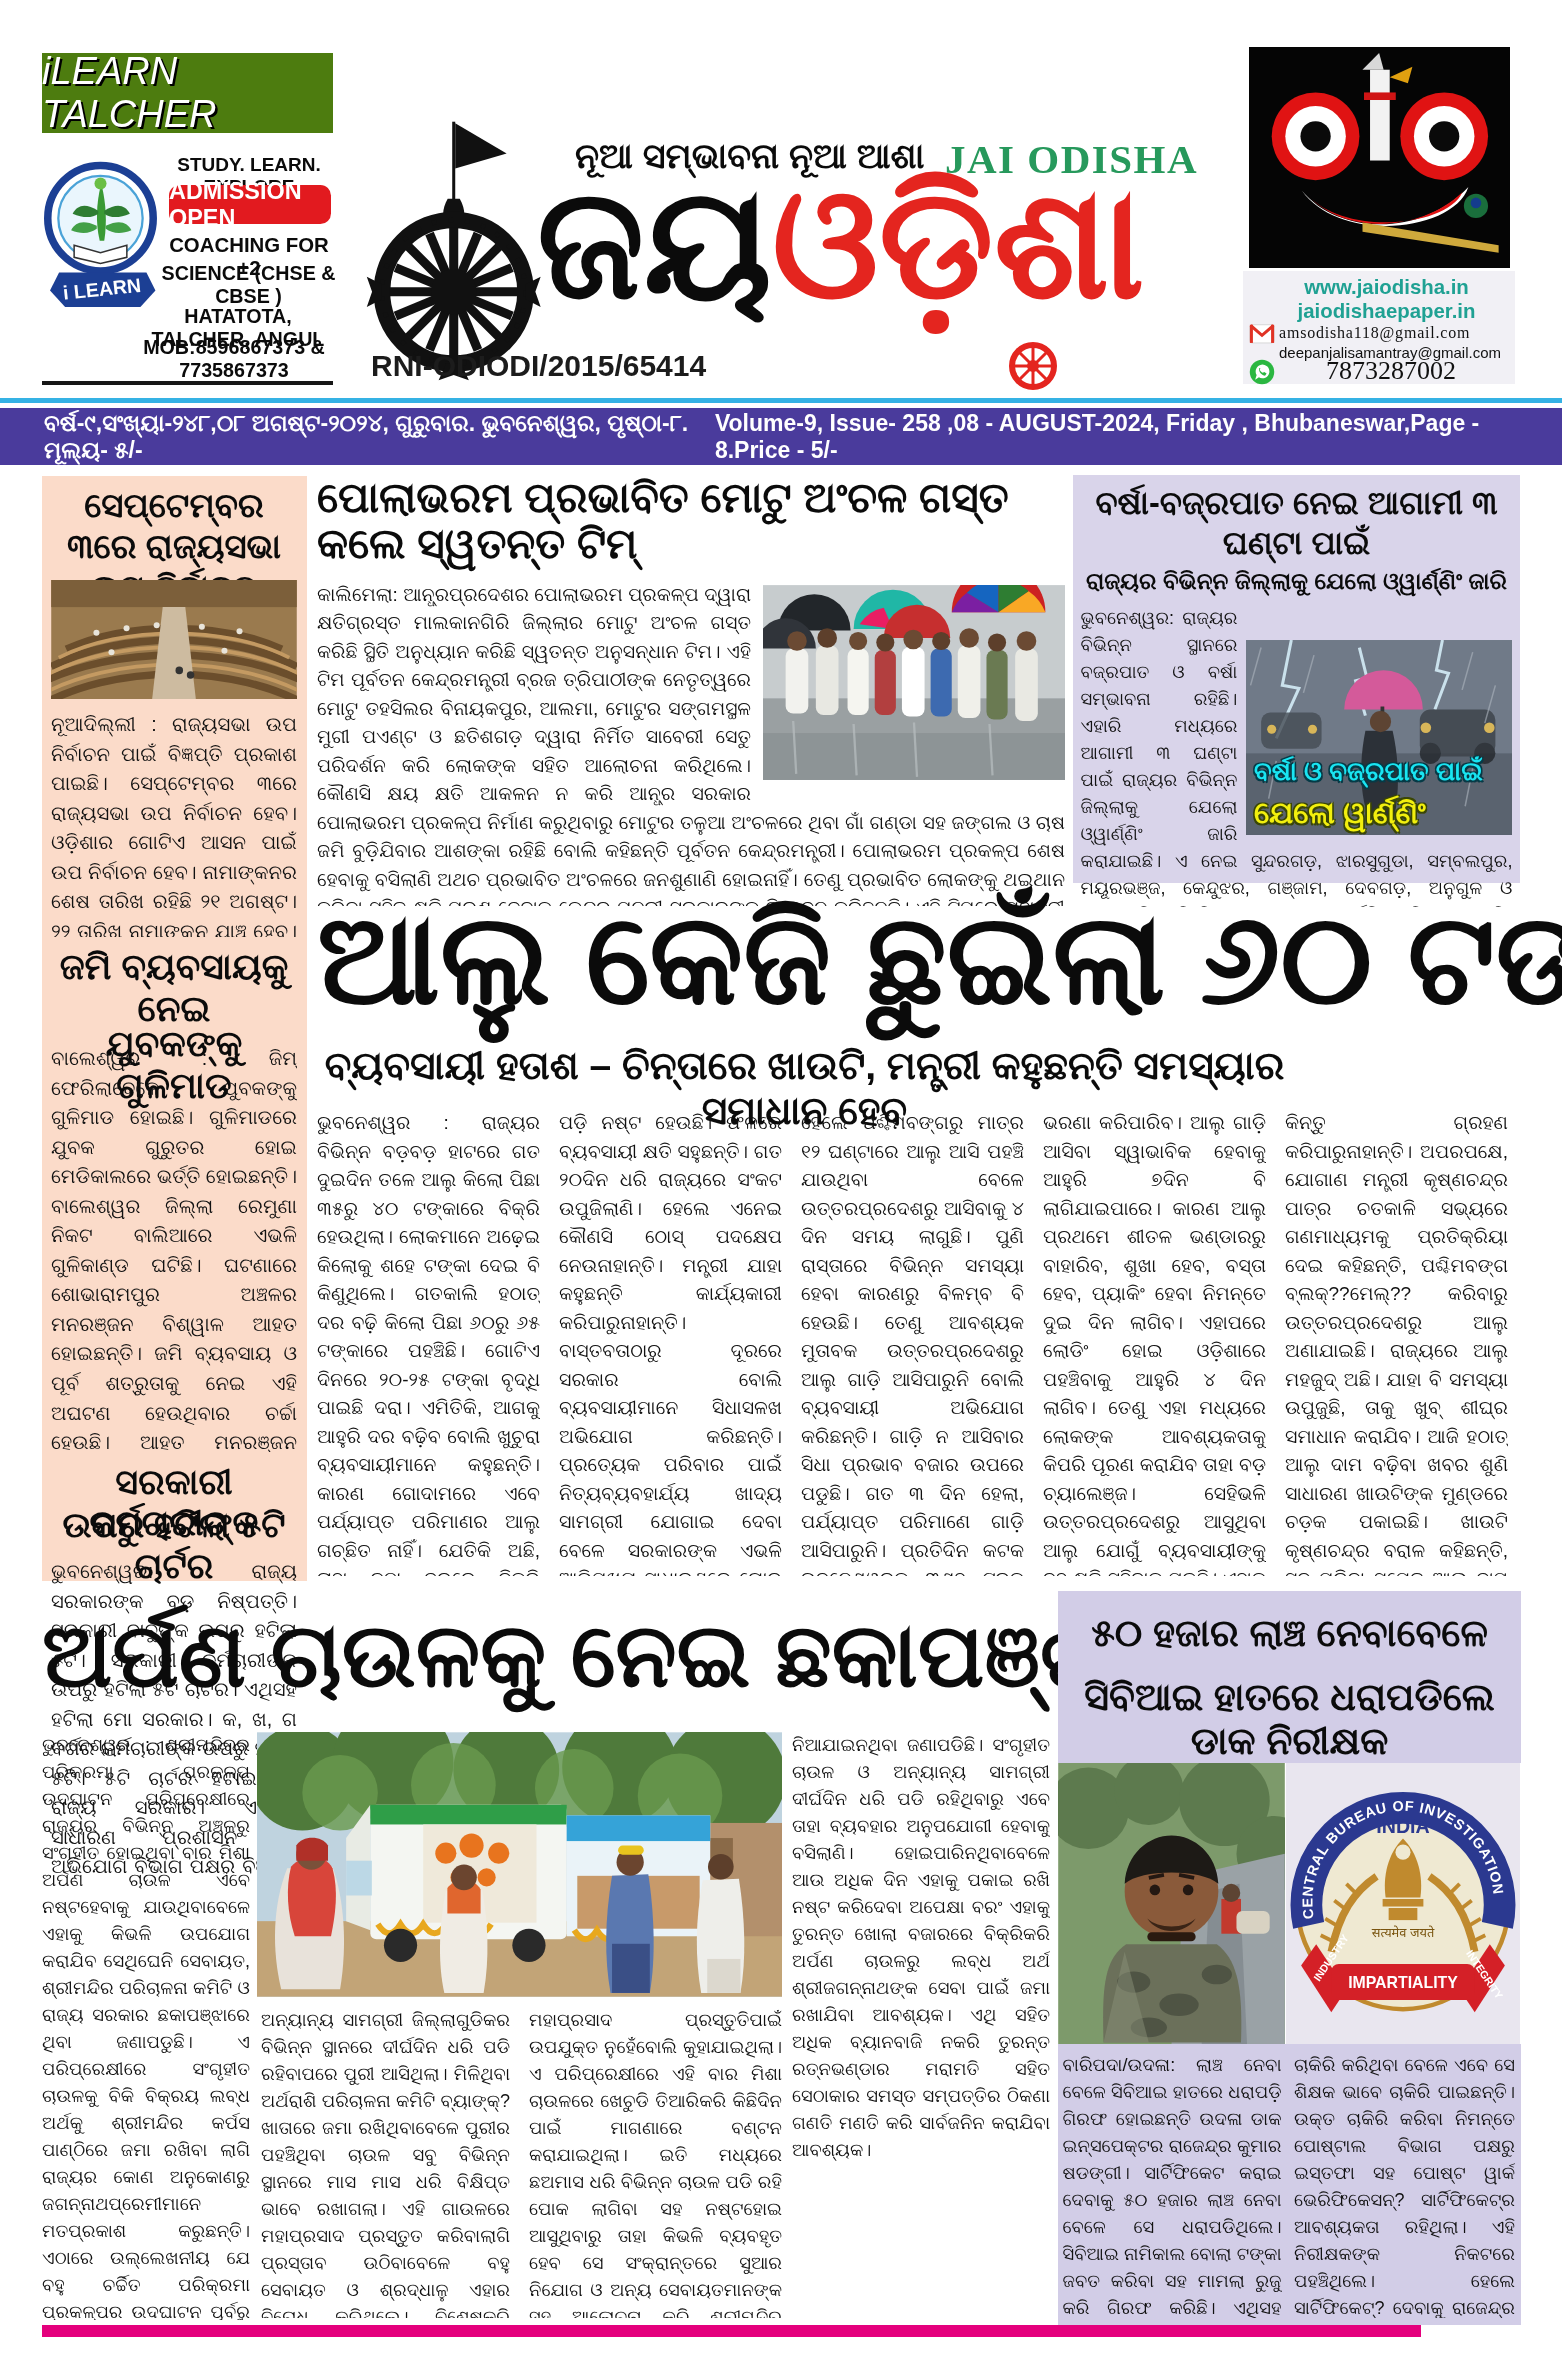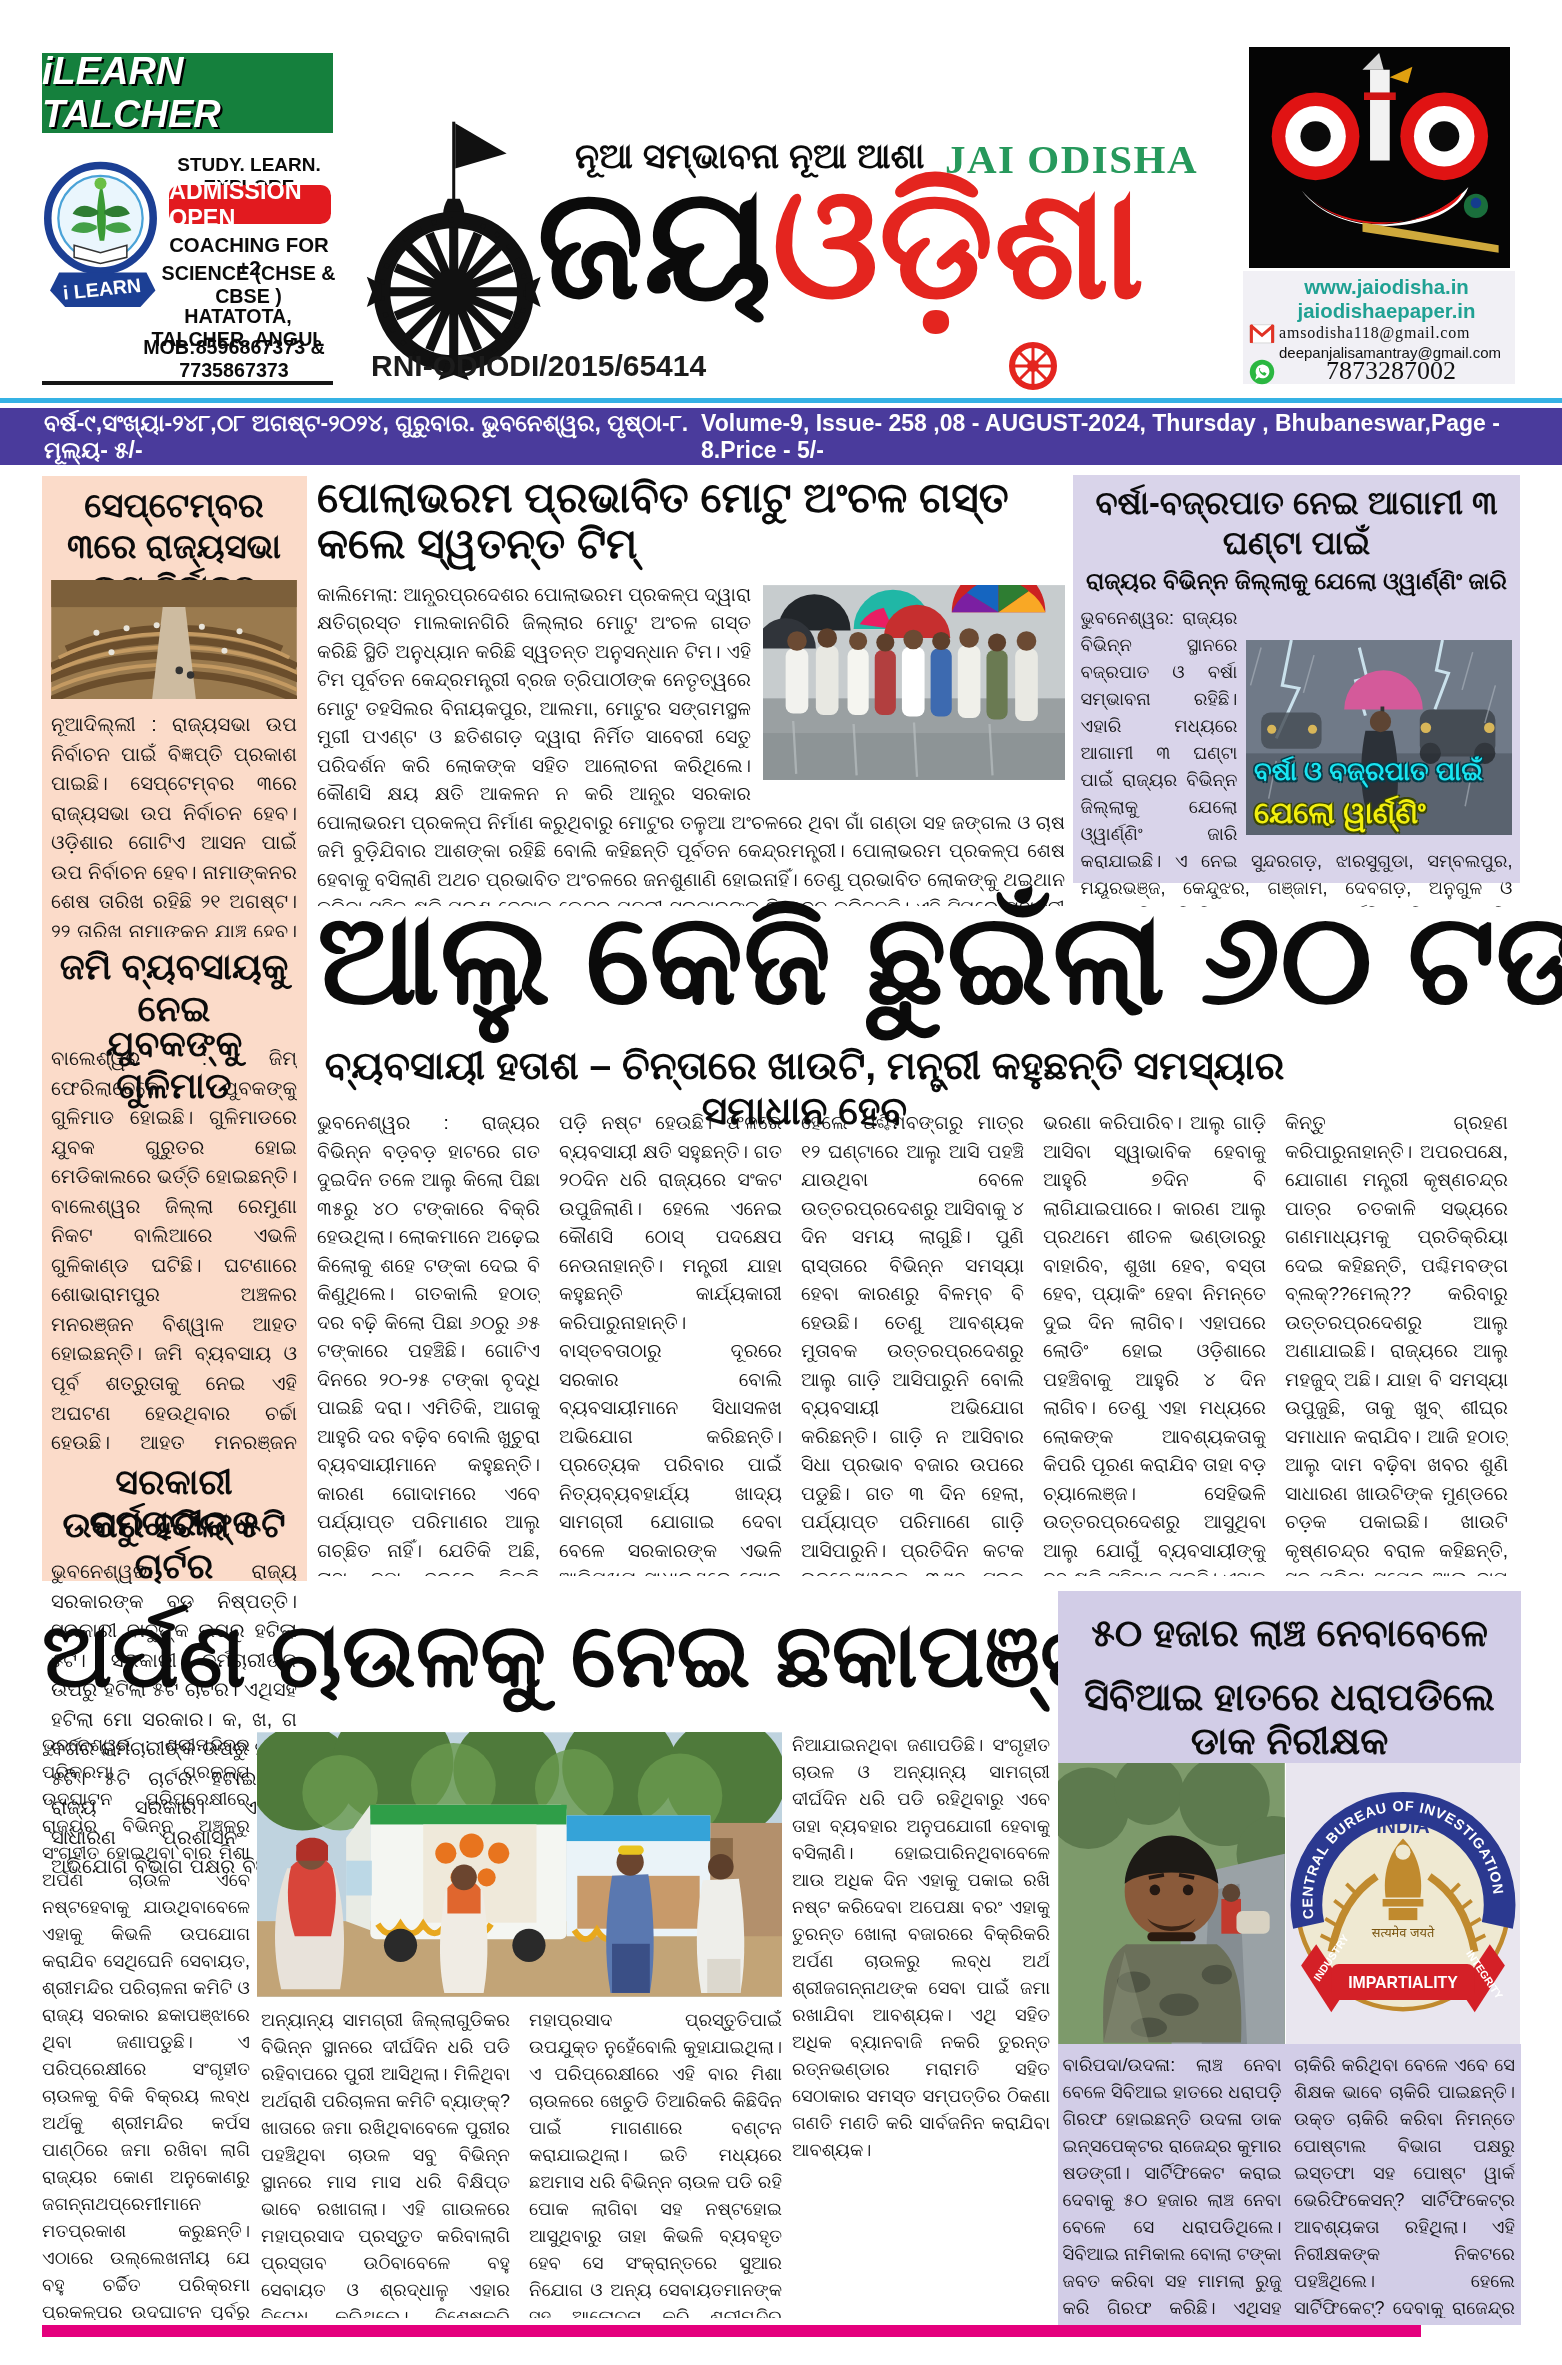--- a/index.html
+++ b/index.html
@@ -3,21 +3,21 @@
 <meta charset="utf-8">
 <style>
   html,body{margin:0;padding:0;background:#e8e8e8;}
   #page{position:relative;width:1562px;height:2366px;background:#ffffff;overflow:hidden;
         font-family:"Liberation Sans","DejaVu Sans",sans-serif;color:#111;}
   .abs{position:absolute;}
   .jtext{text-align:justify;line-height:1.5;overflow:hidden;}
   .hl{font-weight:bold;color:#0b0b0b;}
   .center{text-align:center;}
   
-  .ad-banner{background:#15803d;color:#fff;font-weight:bold;font-style:italic;
+  .ad-banner{background:#4d7c0f;color:#fff;font-weight:normal;font-style:italic;
              text-shadow:2.3px 2.3px 0 #000;display:flex;align-items:center;justify-content:center;}
   .ad-badge{background:#e21a1f;color:#fff;font-weight:bold;border-radius:10.6px;
             display:flex;align-items:center;justify-content:center;}
   
   .brand-black{color:#0b0b0b;}
   .brand-red{color:#e4251f;}
   .jai-green{color:#27995c;font-family:"Liberation Serif","DejaVu Serif",serif;font-weight:bold;}
   .contact-box{background:#f1f0f5;}
   .teal{color:#1fa193;}
   
@@ -148,21 +148,21 @@
         <path d="M8 27 L10 21 A9 9 0 1 1 13 24 Z" fill="#ffffff"></path>
         <path d="M13 12 C13 18 17 21 21 22 L23 19 L20 17 L18 18 C16 17 15 16 14 14 L15 12 Z" fill="#2bb741"></path>
       </svg>
     </div>
     <div class="abs" style="left:83px;top:85px;width:181px;font-size:26px;font-family:'Liberation Serif','DejaVu Serif',serif;">7873287002</div>
   </div>
 
   <div class="abs blue-line" style="left:0;top:398px;width:1562px;height:5.3px;"></div>
   <div class="abs date-strip" style="left:0;top:408px;width:1562px;height:57px;">
     <div style="margin-left:44px;font-size:23px;">ବର୍ଷ-୯,ସଂଖ୍ୟା-୨୪୮,୦୮ ଅଗଷ୍ଟ-୨୦୨୪, ଗୁରୁବାର. ଭୁବନେଶ୍ୱର, ପୃଷ୍ଠା-୮. ମୂଲ୍ୟ- ୫/-</div>
-    <div style="margin-left:auto;margin-right:47px;font-size:23px;">Volume-9, Issue- 258 ,08 - AUGUST-2024, Thursday , Bhubaneswar,Page - 8.Price - 5/-</div>
+    <div style="margin-left:auto;margin-right:47px;font-size:23px;">Volume-9, Issue- 258 ,08 - AUGUST-2024, Friday , Bhubaneswar,Page - 8.Price - 5/-</div>
   </div>
 
   <div class="abs peach" style="left:42px;top:476px;width:265px;height:1105px;">
     <div class="abs hl center" style="left:6px;top:9px;width:252px;font-size:34px;line-height:1.2;">ସେପ୍ଟେମ୍ବର ୩ରେ ରାଜ୍ୟସଭା ଉପ ନିର୍ବାଚନ</div>
     <div class="abs photo" style="left:9px;top:104px;width:246px;height:119px;">
       <svg width="246" height="119" viewBox="0 0 326 158">
         <rect width="326" height="158" fill="#9a7a4e"></rect>
         <rect y="0" width="326" height="36" fill="#7c5f3a"></rect>
         <g fill="none" stroke="#6b4e2c" stroke-width="10">
           <path d="M-20 170 C80 110 246 110 346 170"></path>

